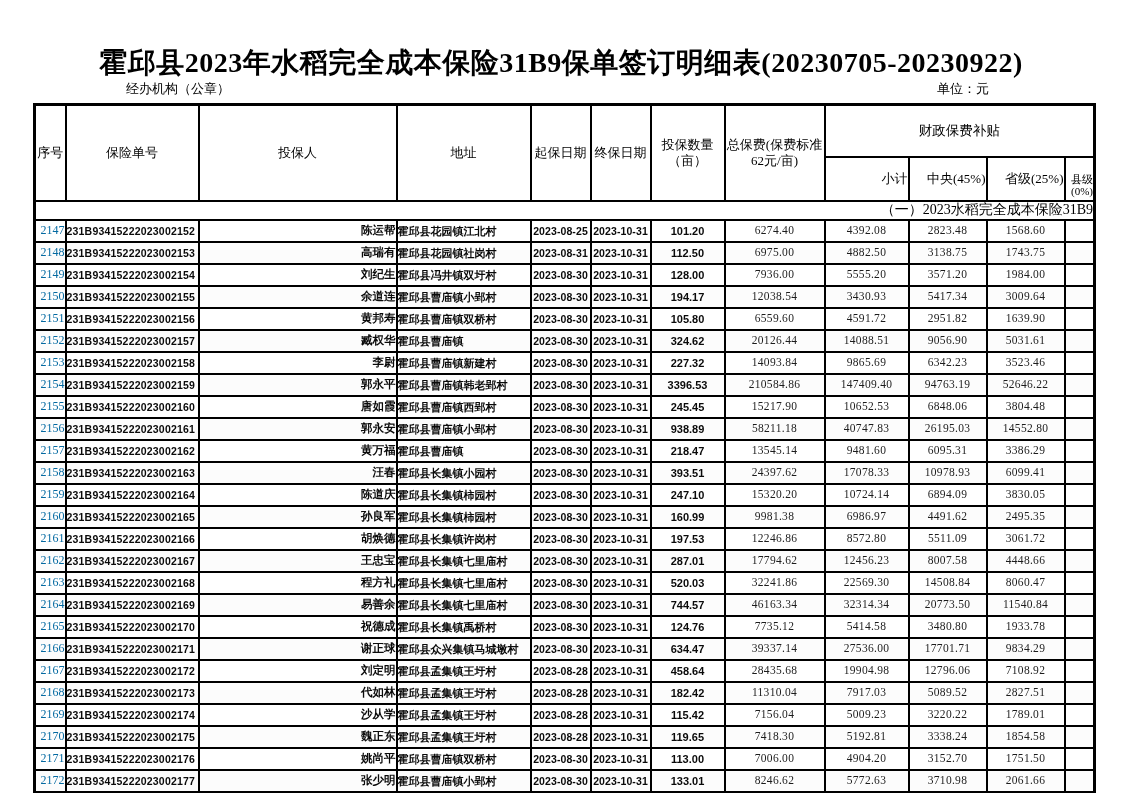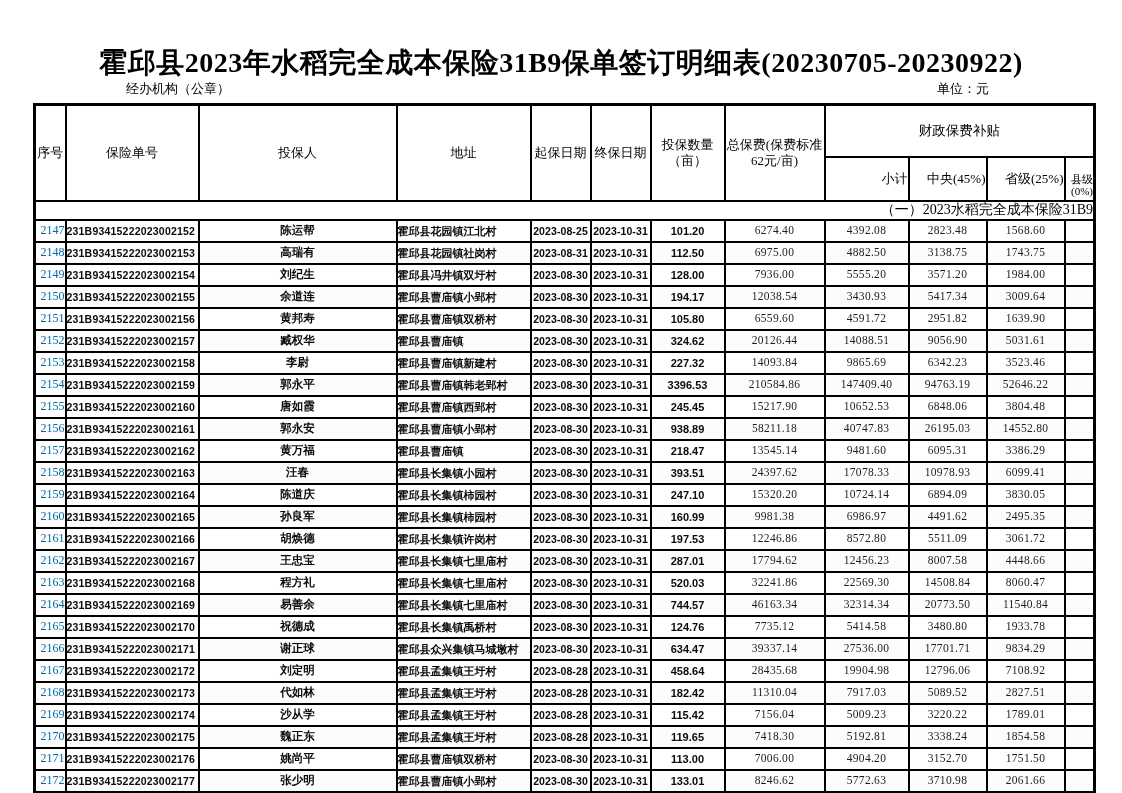--- a/index.html
+++ b/index.html
@@ -37,21 +37,21 @@
     height:17px;font-size:14px;text-align:right;padding-left:12px;
     font-family:"Liberation Serif","DejaVu Serif",serif;
   }
   .policy tbody td{height:20px;}
   .c-seq{font-size:12px;text-align:right;color:#0369a1;}
   .sans{
     font-family:"Liberation Sans","DejaVu Sans",sans-serif;
     font-weight:600;color:#0a0a0a;
   }
   .c-policy{font-size:10.5px;text-align:left;padding-left:3px;letter-spacing:0.2px;margin-left:40px;}
-  .c-name{font-size:11.5px;text-align:center;padding-left:4px;border-radius:6px;}
+  .c-name{font-size:11.5px;text-align:right;padding-left:4px;}
   .c-addr{font-size:11px;text-align:left;padding-left:4px;}
   .c-date{font-size:10.5px;text-align:center;letter-spacing:0.1px;}
   .c-qty{font-size:11px;text-align:center;}
   .money{font-size:11.5px;text-align:center;color:#1c1c1c;letter-spacing:0.3px;}
   .policy tbody tr:nth-child(even) td{background:#fcfcfc;}
 </style>
 </head>
 <body>
 
 <div class="title">霍邱县2023年水稻完全成本保险31B9保单签订明细表(20230705-20230922)</div>

